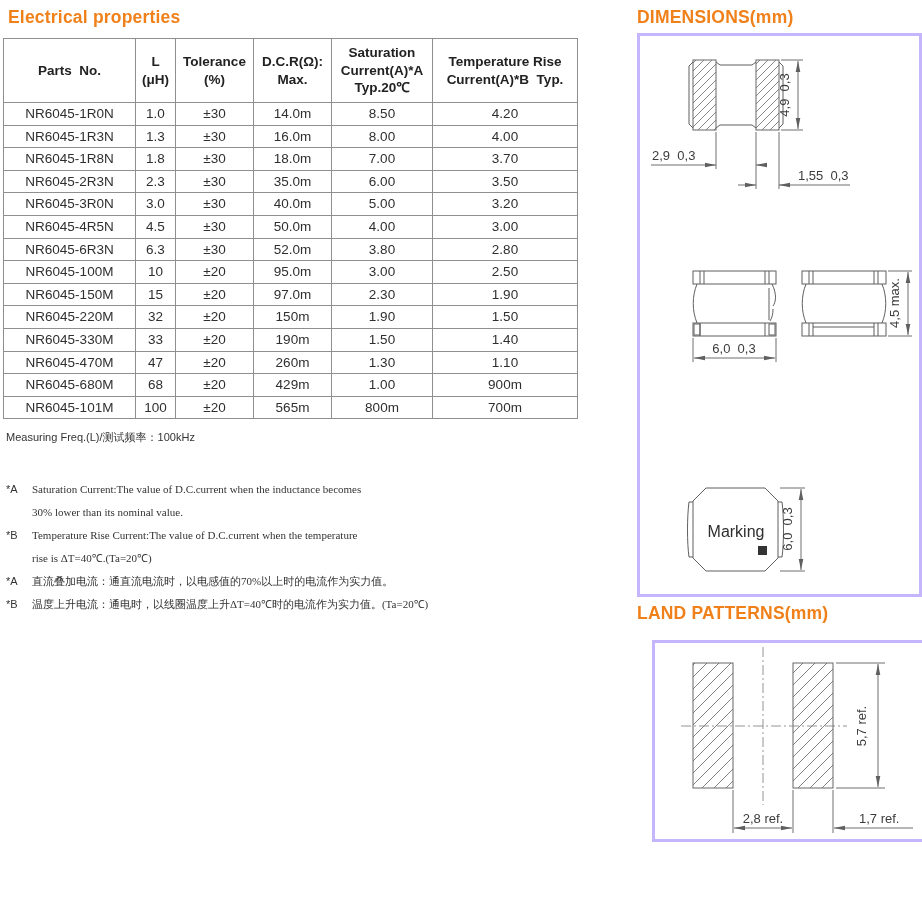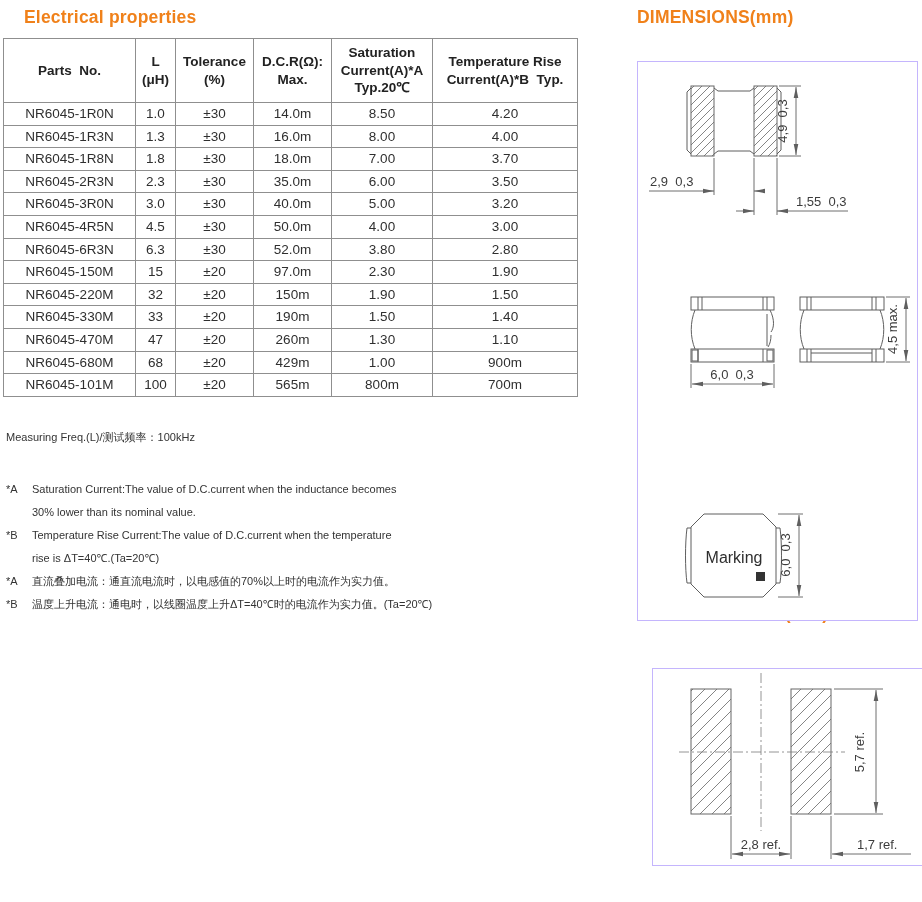--- a/index.html
+++ b/index.html
@@ -1,42 +1,42 @@
 <!DOCTYPE html>
 <html><head>
 <meta charset="utf-8">
 <style>
   html,body{margin:0;padding:0;}
   body{
     width:922px;height:902px;background:#ffffff;position:relative;
     font-family:"Liberation Sans", sans-serif;color:#2f2f2f;overflow:hidden;
   }
   .sec-title{position:absolute;font-size:17.5px;font-weight:bold;color:#F0811A;letter-spacing:0.2px;}
-  #elec-title{left:8px;top:7px;margin-left:16px;}
+  #elec-title{left:8px;top:7px;}
   #dim-title{left:637px;top:7px;}
   #land-title{left:637px;top:603px;}
 
   table.etable{
     position:absolute;left:3px;top:38px;width:574px;
     border-collapse:collapse;table-layout:fixed;
   }
   .etable th,.etable td{
     border:1px solid #8f8f8f;text-align:center;vertical-align:middle;padding:0;
     font-family:"Liberation Sans", sans-serif;
   }
   .etable th{font-size:13.5px;font-weight:bold;white-space:pre-wrap;line-height:1.3;height:63px;color:#222;}
   .etable td{font-size:13.5px;height:21.6px;line-height:1;color:#2f2f2f;}
 
   .notes{position:absolute;left:6px;top:426px;width:620px;font-size:11px;line-height:23px;color:#333;}
   .note-gap{height:29px;}
   .note-row{display:flex;}
   .note-marker{width:26px;flex:none;}
-  .note-text{flex:1;}
-
-  .panel{position:absolute;border:1px solid #c4b5fd;background:#fff;margin-top:28px;}
+  .note-text{flex:1;font-family:Liberation Serif, serif;}
+
+  .panel{position:absolute;border:3px solid #c4b5fd;background:#fff;}
   #dim-box{left:637px;top:33px;width:279px;height:558px;}
   #land-box{left:652px;top:640px;width:279px;height:196px;}
 
   svg{display:block;}
   svg text{font-size:13px;fill:#3c3c3c;white-space:pre;font-family:"Liberation Sans", sans-serif;}
   svg .mark-text{font-size:16px;fill:#2e2e2e;}
   .ln{stroke:#5f5f5f;stroke-width:1;fill:none;}
   .dln{stroke:#5f5f5f;stroke-width:0.9;fill:none;}
   .cln{stroke:#7a7a7a;stroke-width:0.8;fill:none;stroke-dasharray:10 3 2 3;}
   .pad{stroke:#666;stroke-width:1;}
@@ -122,20 +122,28 @@
         <td>4.00</td>
         <td>3.00</td>
       </tr>
     <tr>
         <td>NR6045-6R3N</td>
         <td>6.3</td>
         <td>±30</td>
         <td>52.0m</td>
         <td>3.80</td>
         <td>2.80</td>
+      </tr>
+    <tr>
+        <td>NR6045-100M</td>
+        <td>10</td>
+        <td>±20</td>
+        <td>95.0m</td>
+        <td>3.00</td>
+        <td>2.50</td>
       </tr>
     <tr>
         <td>NR6045-150M</td>
         <td>15</td>
         <td>±20</td>
         <td>97.0m</td>
         <td>2.30</td>
         <td>1.90</td>
       </tr>
     <tr>

